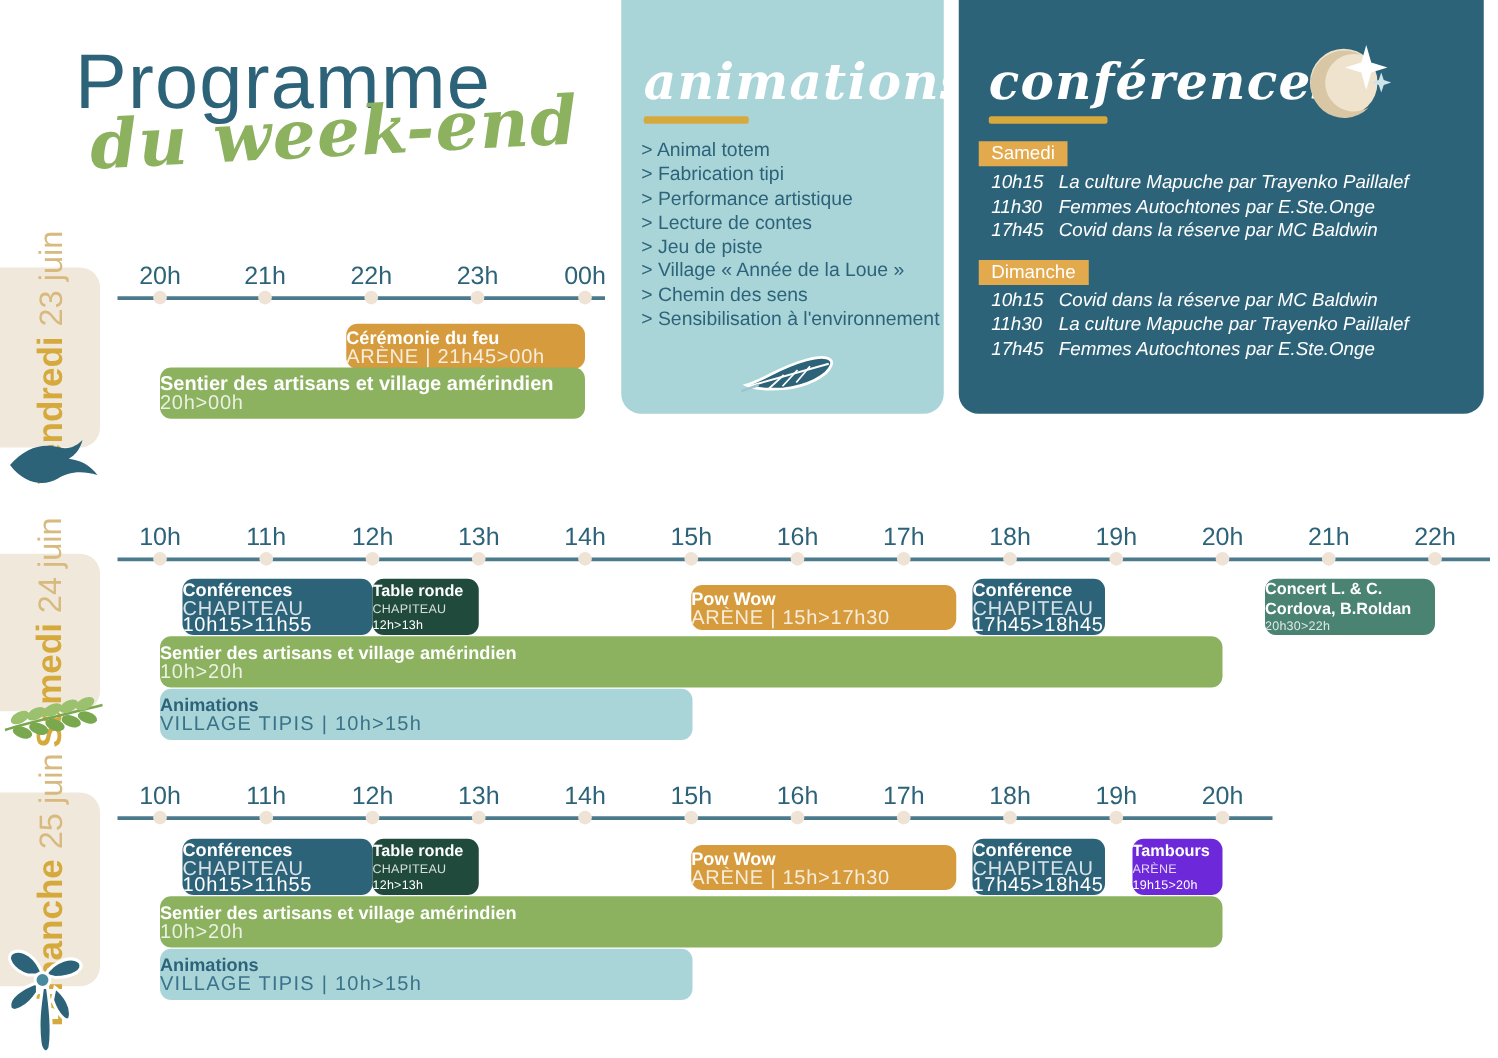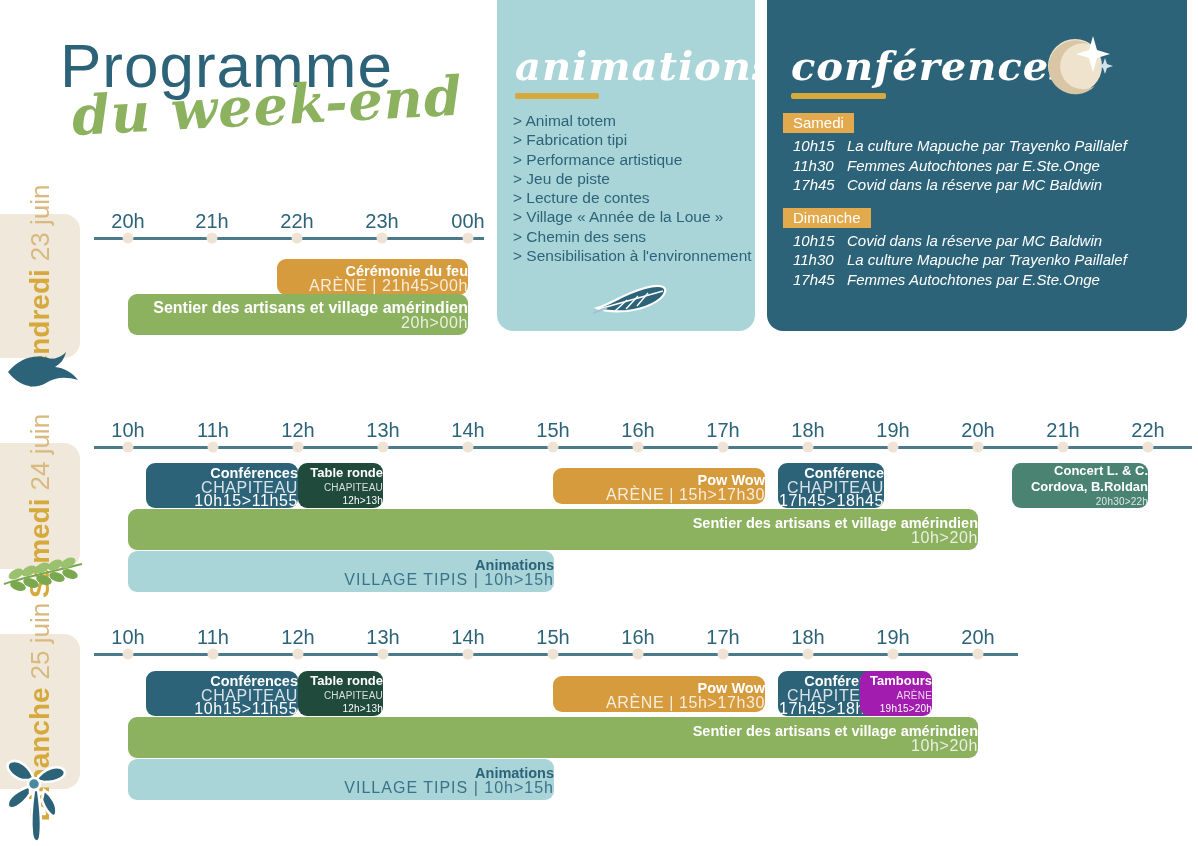--- a/index.html
+++ b/index.html
@@ -89,21 +89,21 @@
     transform: translateX(-50%); white-space: nowrap;
   }
   .tl-line { position: absolute; height: 3px; background: #2d6379; opacity: .85; }
   .tl-dot {
     position: absolute; width: 11px; height: 11px; border-radius: 50%;
     background: #efe3d6; transform: translate(-50%, -50%);
   }
 
   .bar {
     position: absolute; border-radius: 9px; color: #ffffff;
-    display: flex; flex-direction: column; align-items: flex-end;
+    display: flex; flex-direction: column; align-items: flex-start;
     justify-content: center; overflow: hidden; text-align: center;
   }
   .bar .b-title { font-weight: bold; font-size: 14.5px; line-height: 16px; white-space: nowrap; }
   .bar .b-sub { font-size: 16px; line-height: 13px; opacity: .82; letter-spacing: .6px; white-space: nowrap; }
   .bar.tiny .b-title { font-size: 13px; }
   .bar.tiny .b-sub { font-size: 10px; letter-spacing: .2px; }
   .bar.anim .b-title { color: #2d6379; }
   .bar.anim .b-sub { color: #3a7389; opacity: 1; letter-spacing: 1px; }
 
   .deco { position: absolute; }
@@ -118,22 +118,22 @@
     <div class="title-script">du week-end</div>
   </div>
 
   <div class="panel panel-animations">
     <div class="panel-head">animations</div>
     <div class="head-rule"></div>
     <ul class="anim-list">
       <li>&gt; Animal totem</li>
       <li>&gt; Fabrication tipi</li>
       <li>&gt; Performance artistique</li>
+      <li>&gt; Lecture de contes</li>
       <li>&gt; Jeu de piste</li>
-      <li>&gt; Lecture de contes</li>
       <li>&gt; Village « Année de la Loue »</li>
       <li>&gt; Chemin des sens</li>
       <li>&gt; Sensibilisation à l'environnement</li>
     </ul>
     <span class="feather">
       <svg width="76" height="34" viewBox="0 0 76 34">
         <path d="M4 26 C18 22 30 12 52 6 C66 2 74 4 72 10 C69 19 52 27 34 29 C20 30 10 29 4 26 Z" fill="#2d6379" stroke="#ffffff" stroke-width="2.2"></path>
         <path d="M6 27 L70 9" stroke="#ffffff" stroke-width="1.6" fill="none"></path>
         <path d="M22 29 L34 18 M33 27 L45 14 M44 24 L55 11" stroke="#ffffff" stroke-width="1.4" fill="none"></path>
         <path d="M0 31 L14 26" stroke="#9fc3cf" stroke-width="2" fill="none"></path>
@@ -372,21 +372,21 @@
   </div>
   <div class="bar" style="left:553px; top:676px; width:212px; height:36px; background:#d69b3c;">
     <span class="b-title">Pow Wow</span>
     <span class="b-sub">ARÈNE | 15h&gt;17h30</span>
   </div>
   <div class="bar" style="left:778px; top:671px; width:106px; height:45px; background:#2d6379;">
     <span class="b-title">Conférence</span>
     <span class="b-sub">CHAPITEAU</span>
     <span class="b-sub" style="opacity:1">17h45&gt;18h45</span>
   </div>
-  <div class="bar tiny" style="left:860px; top:671px; width:72px; height:45px; background:#a21caf;">
+  <div class="bar tiny" style="left:906px; top:671px; width:72px; height:45px; background:#6d28d9;">
     <span class="b-title">Tambours</span>
     <span class="b-sub">ARÈNE</span>
     <span class="b-sub" style="opacity:1">19h15&gt;20h</span>
   </div>
   <div class="bar" style="left:128px; top:717px; width:850px; height:41px; background:#8cb15f;">
     <span class="b-title wide">Sentier des artisans et village amérindien</span>
     <span class="b-sub">10h&gt;20h</span>
   </div>
   <div class="bar anim" style="left:128px; top:759px; width:426px; height:41px; background:#a9d5d9;">
     <span class="b-title wide">Animations</span>

